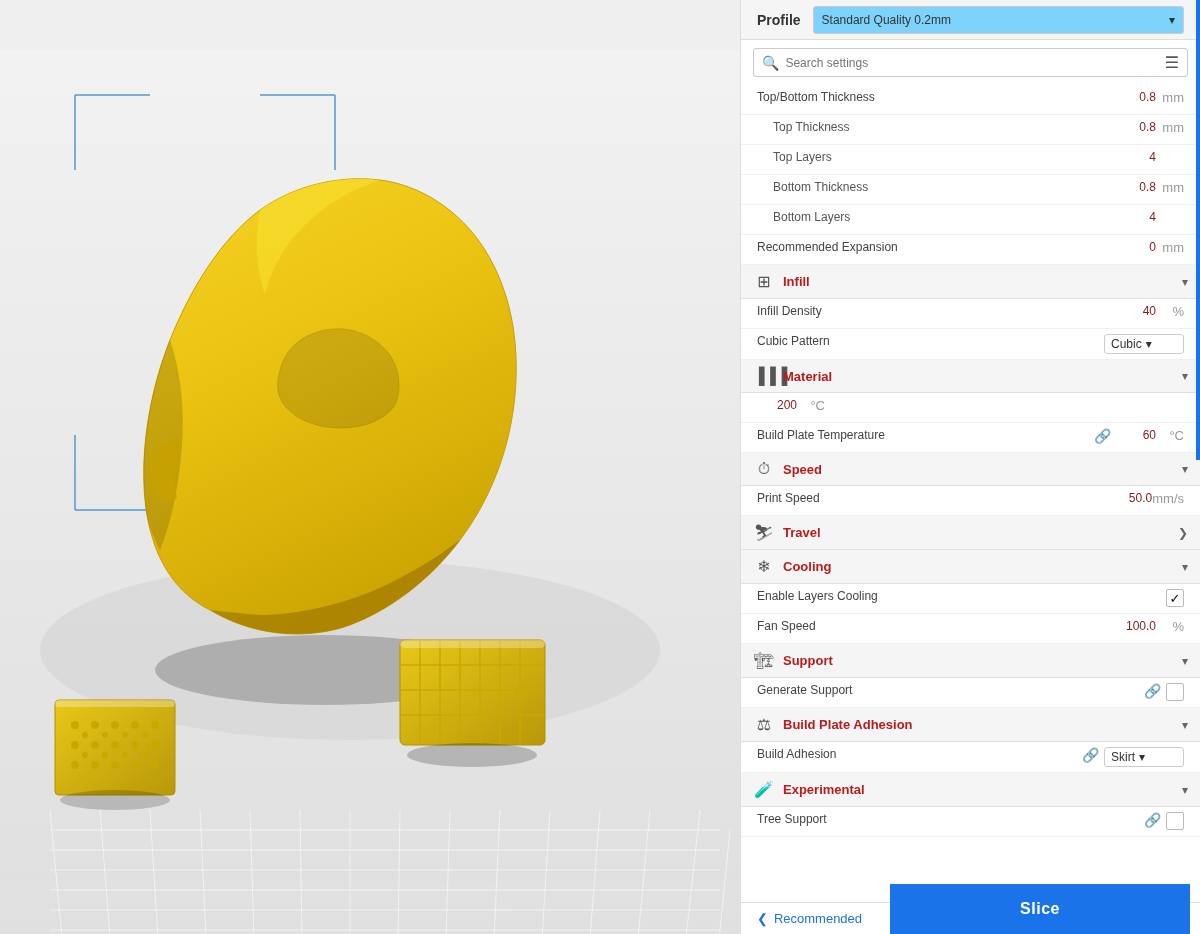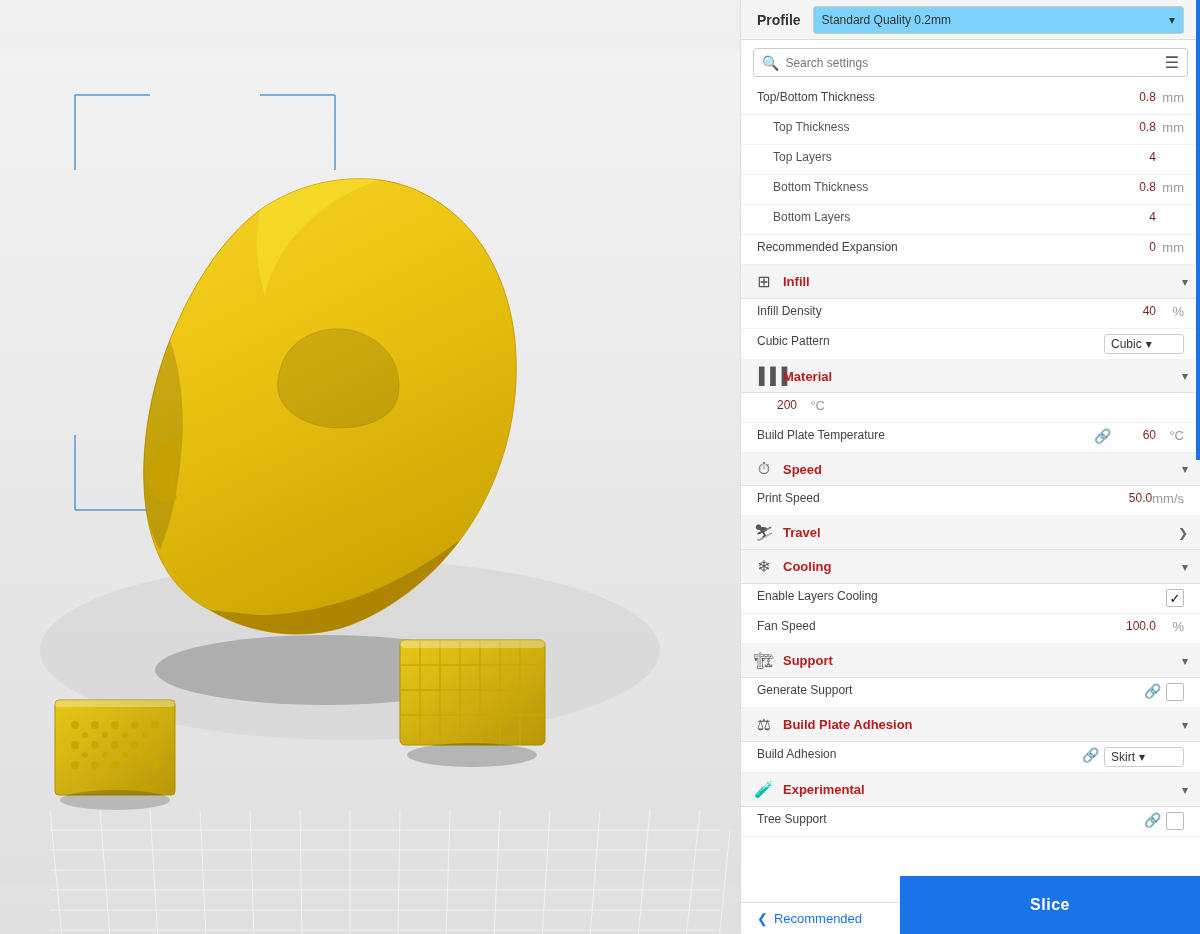--- a/index.html
+++ b/index.html
@@ -537,13 +537,13 @@
 
   <div class="panel-footer">
     <button class="recommended-btn">
       <span>❮</span>
       <span>Recommended</span>
     </button>
   </div>
 
 </div>
 
-<button class="slice-btn" style="position:fixed;bottom:0;right:0;width:300px;height:58px;">Slice</button>
+<button class="slice-btn" style="position:fixed;bottom:0;right:10px;width:300px;height:50px;">Slice</button>
 
 </body></html>

